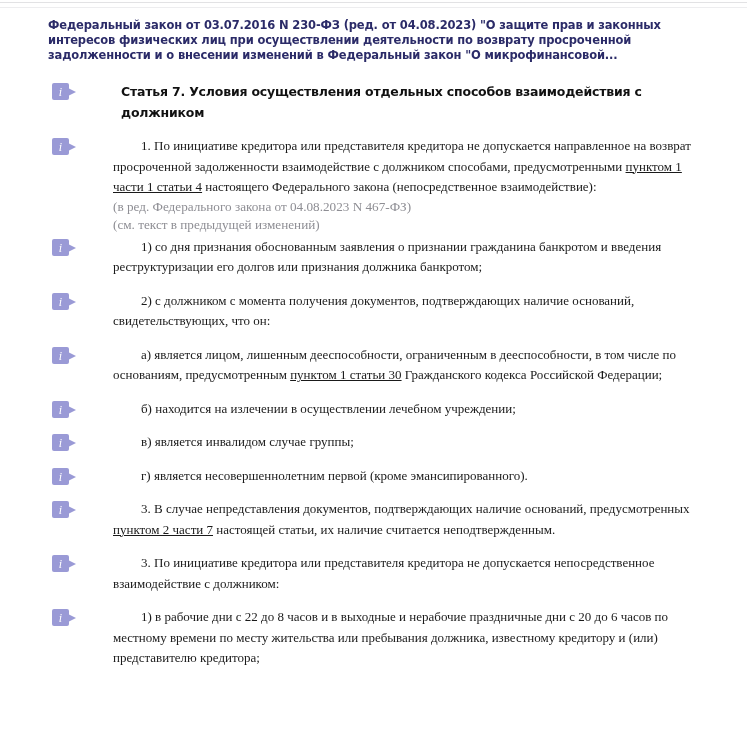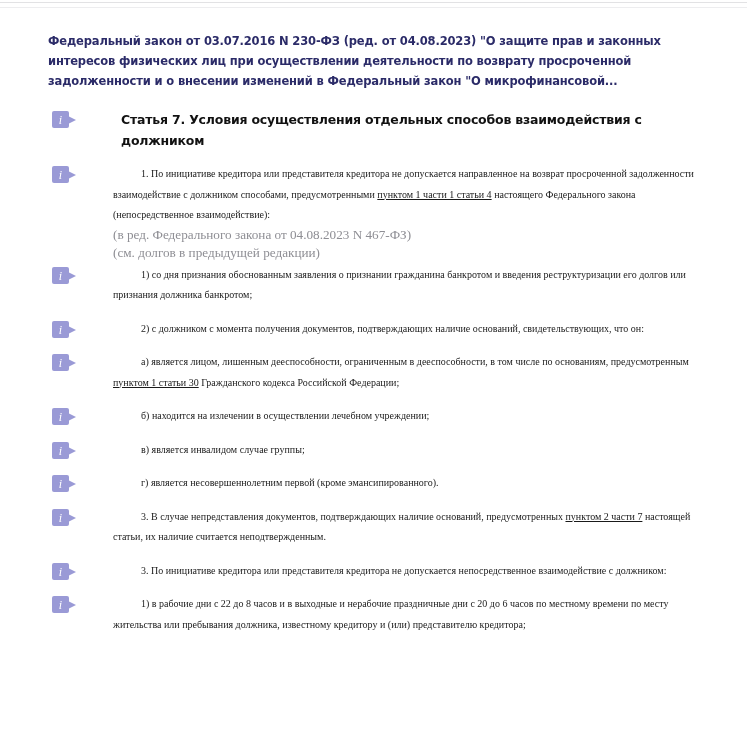--- a/index.html
+++ b/index.html
@@ -40,24 +40,23 @@
   }
 
   
   .doc-header {
     padding: 9px 36px 0 48px;
   }
   .doc-header-title {
     font-family: "DejaVu Sans", "Liberation Sans", sans-serif;
     font-size: 11.5px;
     font-weight: bold;
-    line-height: 20px;
+    line-height: 15px;
     color: #2b2b68;
     letter-spacing: -0.15px;
-    margin-top: 13px;
   }
 
   
   .article {
     position: relative;
     margin-top: 18px;
   }
 
   .block {
     position: relative;
@@ -110,21 +109,21 @@
     font-size: 12.5px;
     font-weight: bold;
     line-height: 21px;
     color: #111111;
     letter-spacing: -0.2px;
   }
 
   p.para {
     margin: 0;
     font-family: "Liberation Serif", "DejaVu Serif", serif;
-    font-size: 10px;
+    font-size: 13px;
     line-height: 20.5px;
     color: #1a1a1a;
     text-indent: 28px;
     text-align: left;
   }
 
   p.note {
     margin: 0;
     font-family: "Liberation Serif", "DejaVu Serif", serif;
     font-size: 13.2px;
@@ -169,21 +168,21 @@
       <h2 class="article-title">Статья 7. Условия осуществления отдельных способов взаимодействия с должником</h2>
     </div>
 
     <div class="block tight">
       <span class="info-icon">
         <span class="sq"></span>
         <span class="tail"></span>
       </span>
       <p class="para"><span>1. По инициативе кредитора или представителя кредитора не допускается направленное на возврат просроченной задолженности взаимодействие с должником способами, предусмотренными </span><a class="doclink" href="#">пунктом 1 части 1 статьи 4</a><span> настоящего Федерального закона (непосредственное взаимодействие):</span></p>
       <p class="note"><span>(в ред. Федерального закона от 04.08.2023 N 467-ФЗ)</span></p>
-      <p class="note"><a class="notelink" href="#">(см. долгов в предыдущей редакции)</a></p>
+      <p class="note"><a class="notelink" href="#">(см. текст в предыдущей изменений)</a></p>
     </div>
 
     <div class="block">
       <span class="info-icon">
         <span class="sq"></span>
         <span class="tail"></span>
       </span>
       <p class="para">1) со дня признания обоснованным заявления о признании гражданина банкротом и введения реструктуризации его долгов или признания должника банкротом;</p>
     </div>
 

